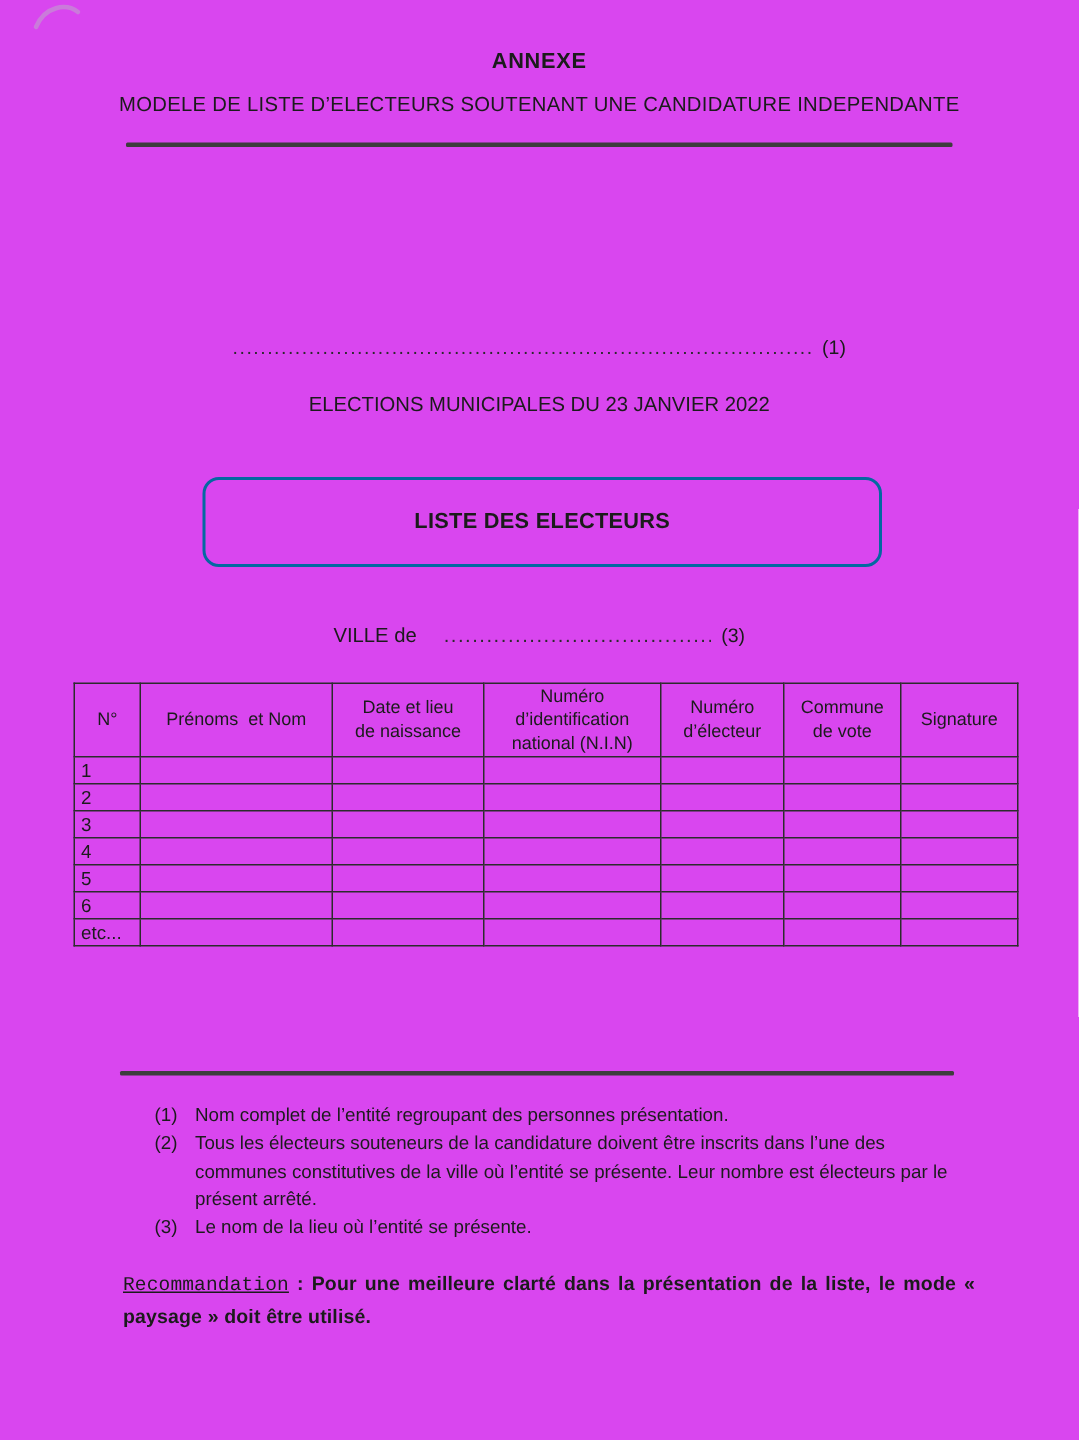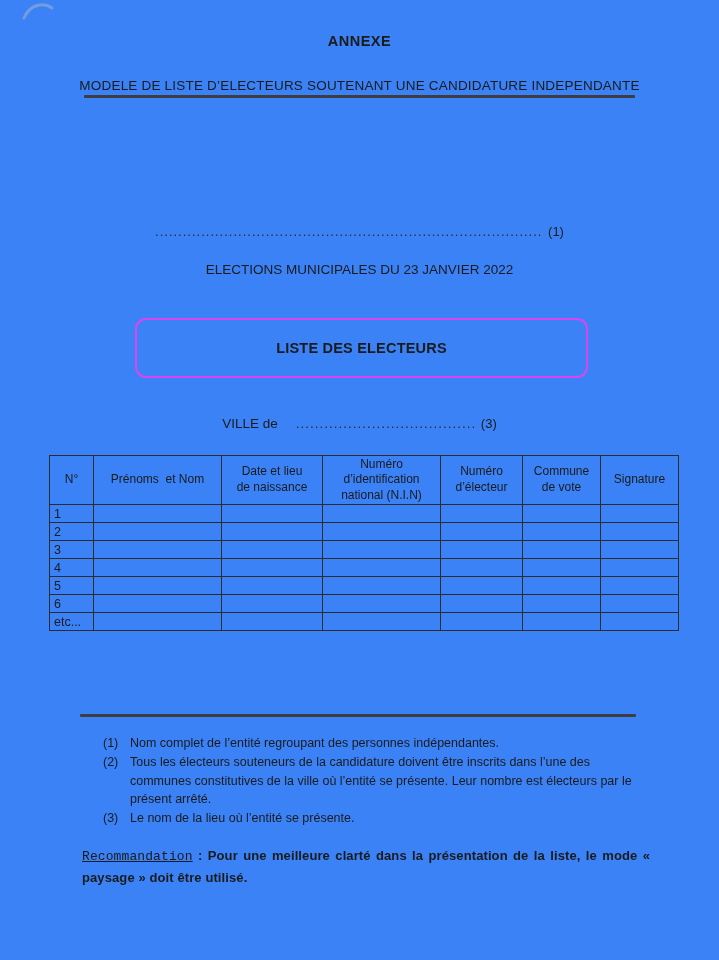--- a/index.html
+++ b/index.html
@@ -1,40 +1,40 @@
 <!DOCTYPE html>
 <html><head>
 <meta charset="utf-8">
 <style>
   html,body{margin:0;padding:0;background:#ffffff;}
   .page{
     position:relative;
     width:719px;height:960px;
-    background:#3b82f6;
+    background:#d946ef;
     font-family:"Liberation Sans","DejaVu Sans",sans-serif;
     color:#1b1b1b;
     overflow:hidden;
   }
   .centered{position:absolute;left:0;width:719px;text-align:center;}
   .annexe{top:33px;font-size:14.5px;font-weight:bold;letter-spacing:.5px;}
-  .subtitle{top:78px;font-size:13.5px;letter-spacing:.2px;}
+  .subtitle{top:62px;font-size:13.5px;letter-spacing:.2px;}
   .rule{position:absolute;background:#3d3d3d;border-radius:1px;}
   .rule1{left:84px;top:95px;width:551px;height:3px;}
   .rule2{left:80px;top:714px;width:556px;height:3px;}
   .republic{top:196px;font-size:13.5px;}
   .dotline{position:absolute;left:0;width:719px;display:flex;justify-content:center;align-items:baseline;}
   .dotline1{top:224px;font-size:13px;}
   .dots{display:inline-block;overflow:hidden;white-space:nowrap;letter-spacing:1px;color:#2a2a2a;}
   .dots-long{width:386px;}
   .dots-short{width:178px;}
   .dot-ref{margin-left:7px;font-size:13px;}
   .elections{top:262px;font-size:13.5px;}
   .titlebox{
     position:absolute;left:135px;top:318px;width:453px;height:60px;
-    box-sizing:border-box;border:2px solid #d946ef;border-radius:11px;
+    box-sizing:border-box;border:2px solid #0369a1;border-radius:11px;
     display:flex;flex-direction:column;justify-content:center;align-items:center;
     font-size:14.5px;font-weight:bold;line-height:1.38;letter-spacing:.2px;
   }
   .box-line2 .ref{font-weight:400;margin-left:6px;}
   .ville{top:416px;font-size:13.5px;}
   .ville .lbl{margin-right:18px;}
   .etable{
     position:absolute;left:49px;top:455px;
     border-collapse:collapse;table-layout:fixed;width:629px;
     font-size:12px;
@@ -182,21 +182,21 @@
           <td></td>
       </tr>
     </tbody>
   </table>
 
   <div class="rule rule2"></div>
 
   <div class="notes">
     <div class="note">
       <span class="n">(1)</span>
-      <span class="t">Nom complet de l’entité regroupant des personnes indépendantes.</span>
+      <span class="t">Nom complet de l’entité regroupant des personnes présentation.</span>
     </div>
     <div class="note">
       <span class="n">(2)</span>
       <span class="t">Tous les électeurs souteneurs de la candidature doivent être inscrits dans l’une des communes constitutives de la ville où l’entité se présente. Leur nombre est électeurs par le présent arrêté.</span>
     </div>
     <div class="note">
       <span class="n">(3)</span>
       <span class="t">Le nom de la lieu où l’entité se présente.</span>
     </div>
   </div>

